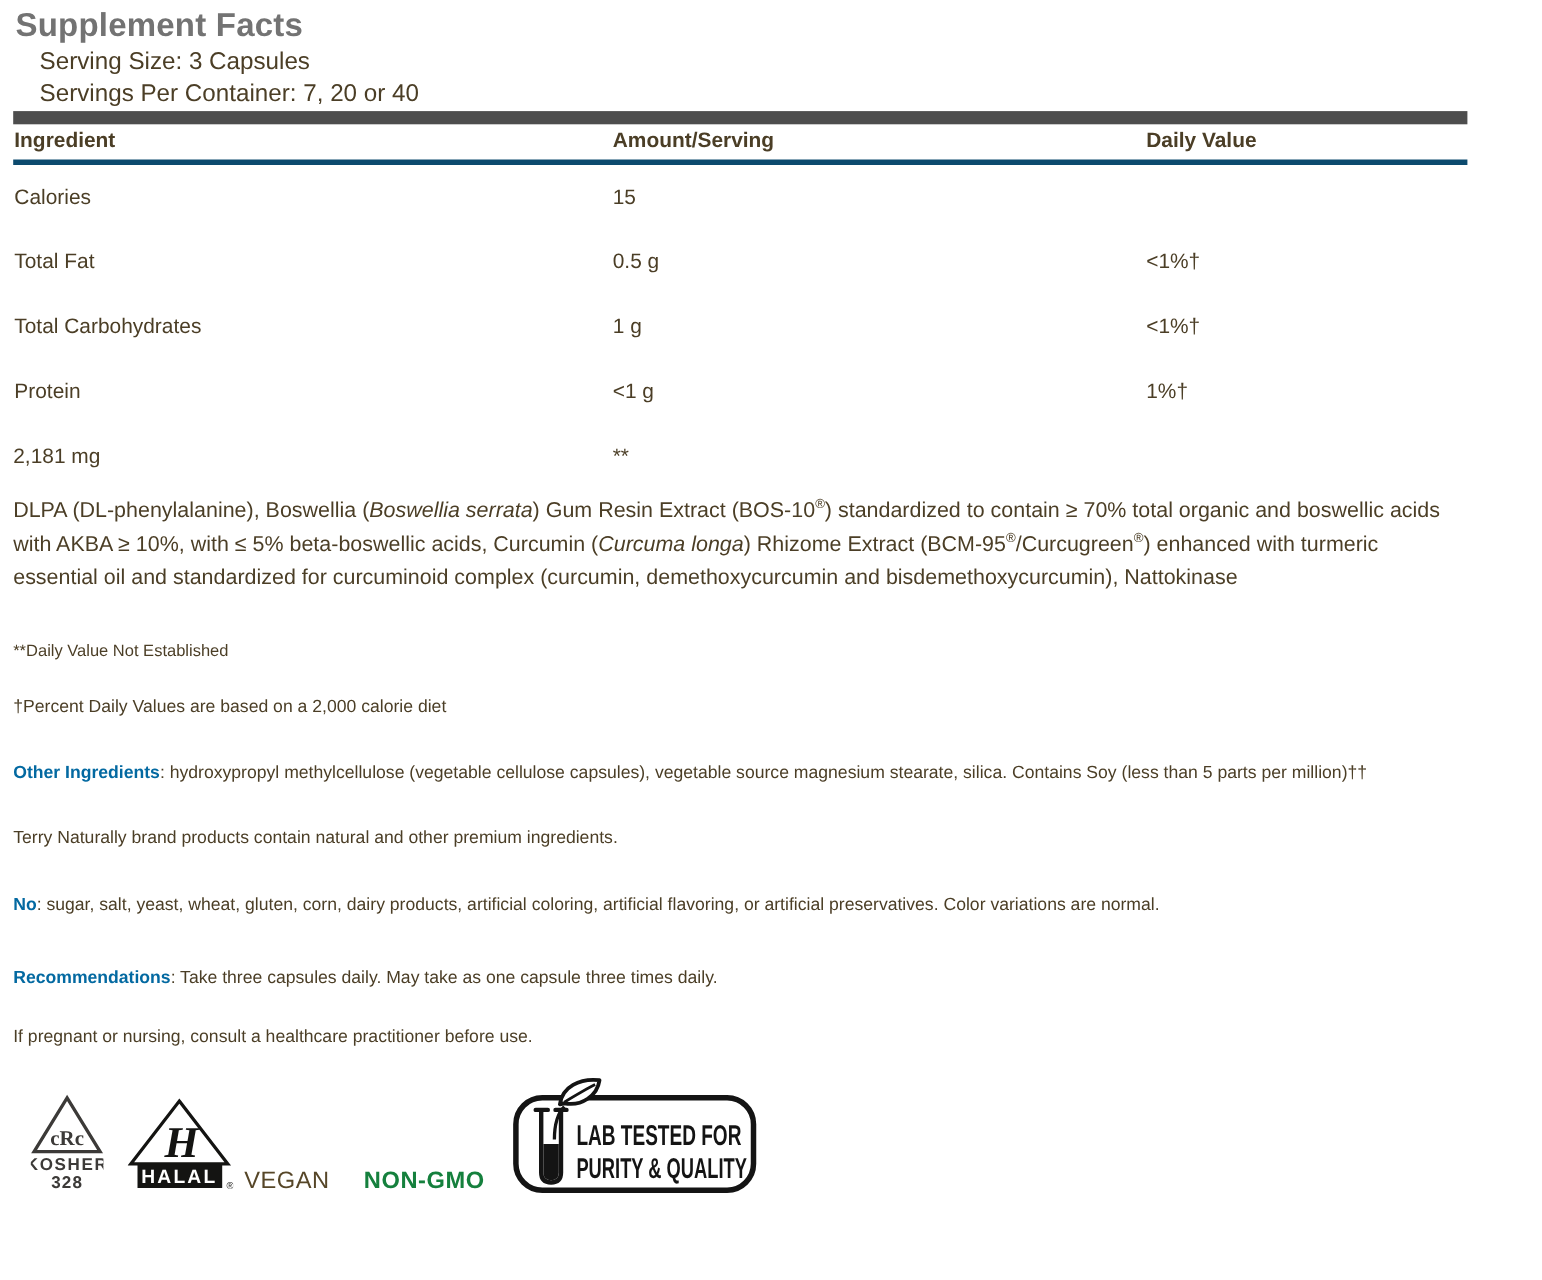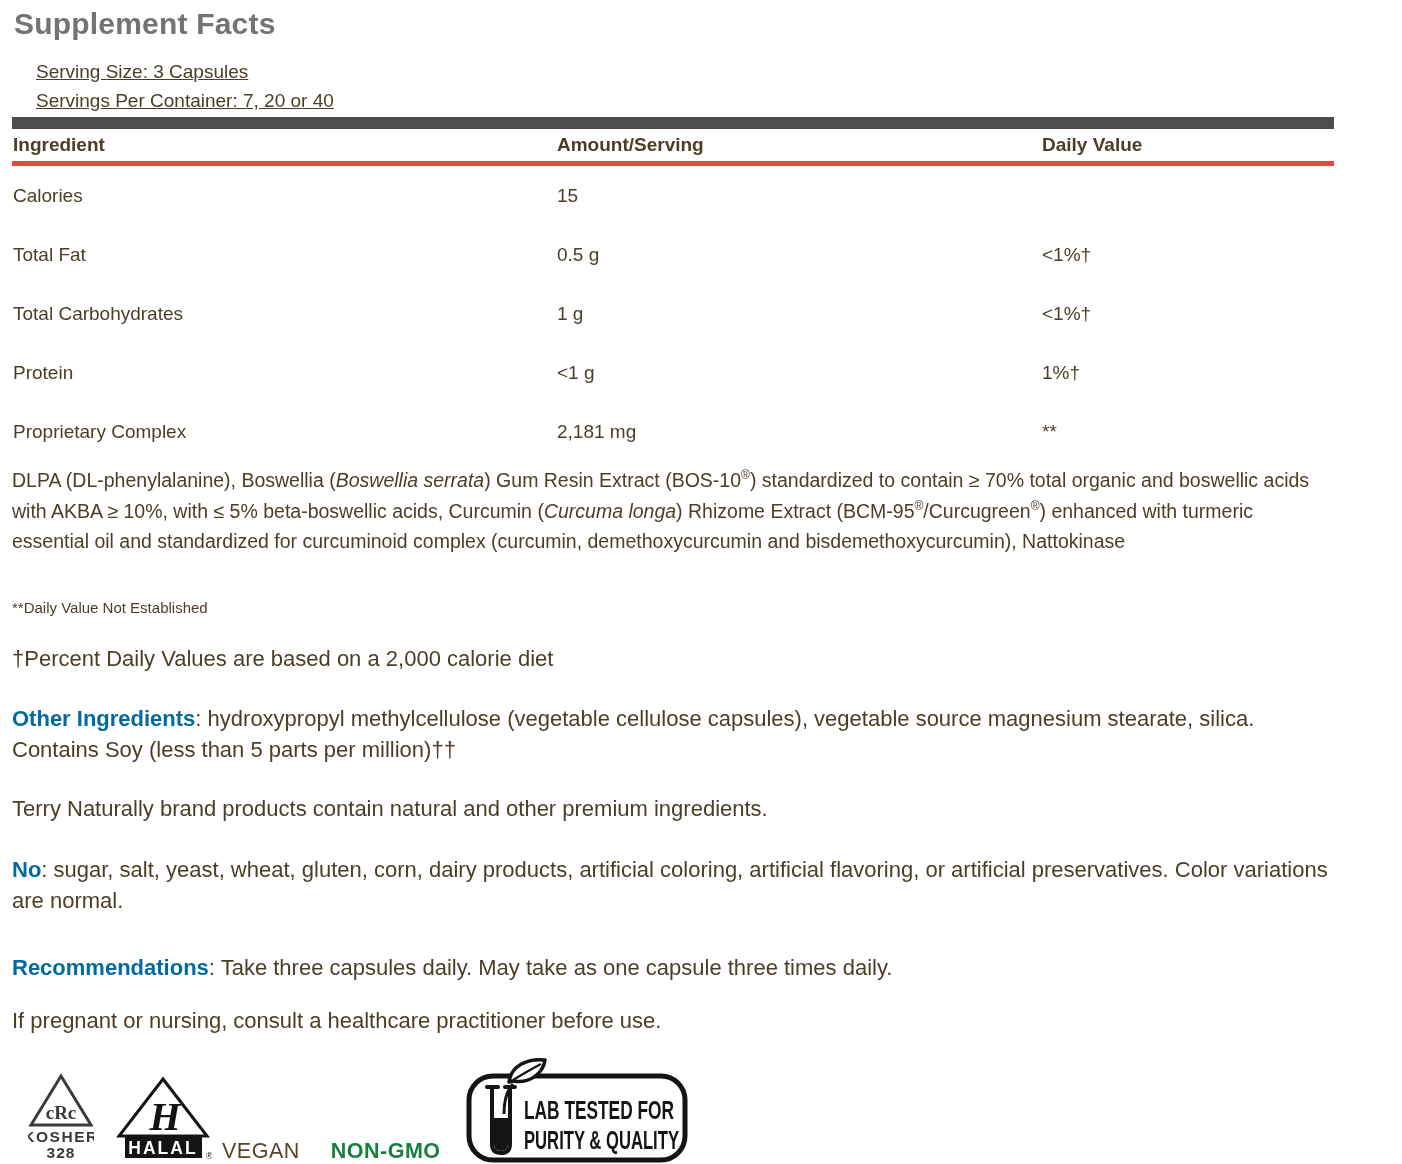--- a/index.html
+++ b/index.html
@@ -16,36 +16,35 @@
   }
   h1.title {
     margin: 6px 0 0 2px;
     font-size: 30px;
     line-height: 35px;
     font-weight: 700;
     color: #737373;
     letter-spacing: 0.2px;
   }
   .serving {
-    margin: 16px 0 0 24px;
-    font-size: 19px;
+    margin: 0 0 0 24px;
+    font-size: 22px;
     line-height: 29px;
-    text-decoration: underline;
   }
   .tbl { margin-top: 2px; width: 1322px; }
   .tbl-topbar { height: 12px; background: #4d4d4d; }
   .tbl-row {
     display: grid;
     grid-template-columns: 545px 485px 1fr;
     font-size: 19px;
   }
   .tbl-head {
     font-weight: 700;
     padding: 5px 0 5px 0;
-    border-bottom: 5px solid #ef4444;
+    border-bottom: 5px solid #0c4a6e;
   }
   .tbl-body .tbl-row {
     height: 59px;
     align-items: center;
   }
   .c1 { padding-left: 1px; }
   p { margin: 0; }
   .desc {
     margin-top: 4px;
     width: 1322px;
@@ -58,21 +57,21 @@
     line-height: 0;
     vertical-align: 8px;
   }
   .fn-small {
     margin-top: 42px;
     font-size: 15px;
     line-height: 18px;
   }
   .body {
     width: 1322px;
-    font-size: 22px;
+    font-size: 16px;
     line-height: 31px;
   }
   .mt-percent { margin-top: 26px; }
   .mt-other   { margin-top: 29px; }
   .mt-no      { margin-top: 30px; }
   .mt-terry   { margin-top: 28px; }
   .mt-reco    { margin-top: 36px; }
   .mt-preg    { margin-top: 22px; }
   strong { font-weight: 700; color: #0369a1; }
   .badges {
@@ -134,21 +133,20 @@
         <div class="c1">Total Carbohydrates</div>
         <div class="c2">1 g</div>
         <div class="c3">&lt;1%†</div>
       </div>
       <div class="tbl-row">
         <div class="c1">Protein</div>
         <div class="c2">&lt;1 g</div>
         <div class="c3">1%†</div>
       </div>
       <div class="tbl-row">
-        <div class="c1">Proprietary Complex</div>
         <div class="c2">2,181 mg</div>
         <div class="c3">**</div>
       </div>
     </div>
   </div>
 
   <p class="desc"><span>DLPA (DL-phenylalanine), Boswellia (</span><em>Boswellia serrata</em><span>) Gum Resin Extract (BOS-10</span><sup class="reg">®</sup><span>) standardized to contain ≥ 70% total organic and boswellic acids with AKBA ≥ 10%, with ≤ 5% beta-boswellic acids, Curcumin (</span><em>Curcuma longa</em><span>) Rhizome Extract (BCM-95</span><sup class="reg">®</sup><span>/Curcugreen</span><sup class="reg">®</sup><span>) enhanced with turmeric essential oil and standardized for curcuminoid complex (curcumin, demethoxycurcumin and bisdemethoxycurcumin), Nattokinase</span></p>
 
   <p class="fn-small">**Daily Value Not Established</p>
 

